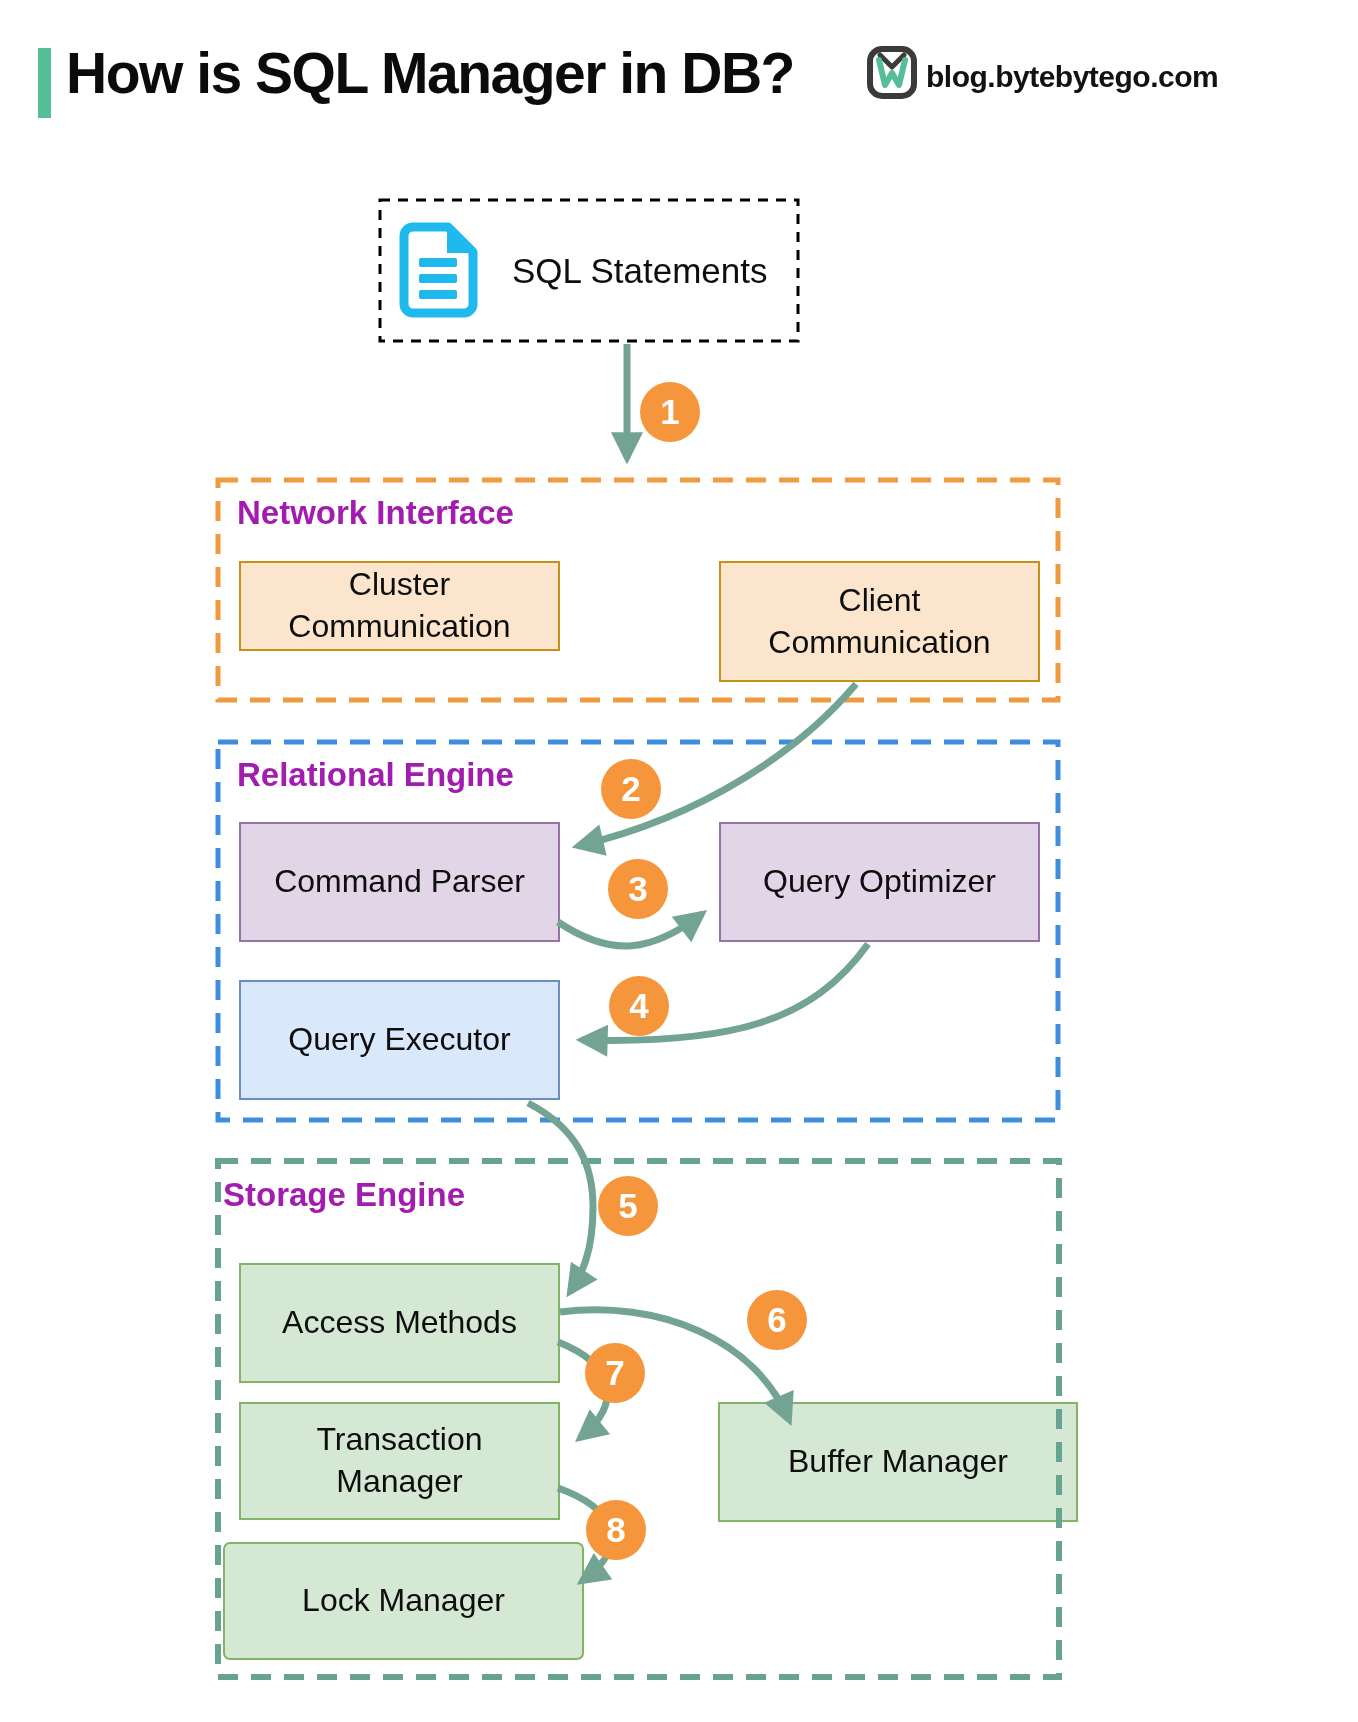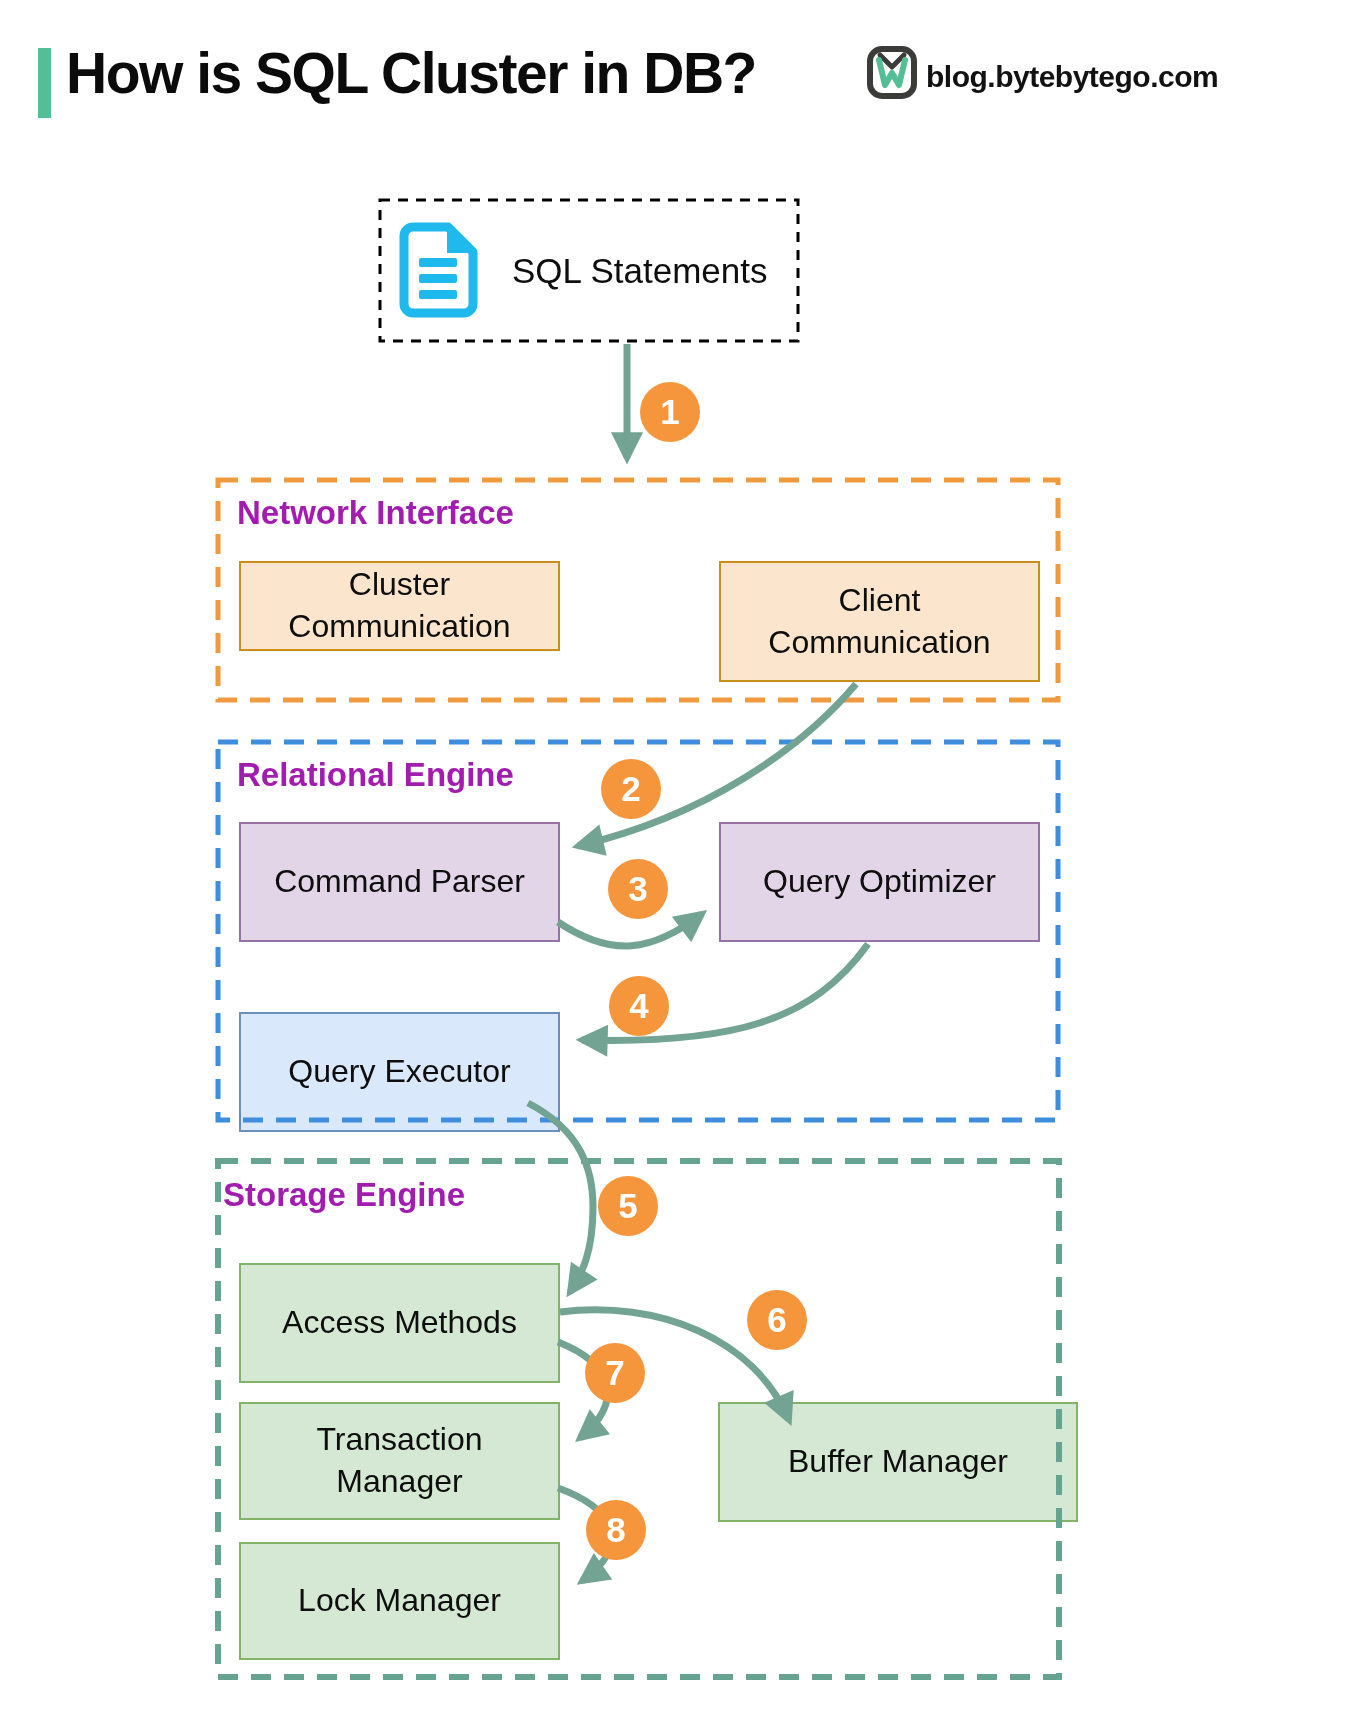--- a/index.html
+++ b/index.html
@@ -22,21 +22,21 @@
 
   
   .node {
     position:absolute; box-sizing:border-box; border:2px solid;
     display:flex; align-items:center; justify-content:center; text-align:center;
     font-size:32px; color:#0e0e0e; line-height:1.3;
   }
   .node span { white-space:pre-line; }
   .node.peach  { background:#FCE5CD; border-color:#C79018; }
   .node.purple { background:#E1D5E7; border-color:#9673A6; }
-  .node.blue   { background:#DAE8FC; border-color:#6C8EBF;margin-top:32px; }
+  .node.blue   { background:#DAE8FC; border-color:#6C8EBF; }
   .node.green  { background:#D5E8D4; border-color:#82B366; }
 
   
   .section-label {
     position:absolute; font-size:33px; font-weight:700; color:#a21caf;
     white-space:nowrap;
   }
 
   
   .doc-icon { position:absolute; left:398px; top:222px; width:80px; height:96px; }
@@ -54,21 +54,21 @@
 
   
   .overlay { position:absolute; left:0; top:0; z-index:5; pointer-events:none; }
 </style>
 </head>
 <body>
 
 <div class="canvas">
 
   <div class="accent-bar"></div>
-  <div class="page-title">How is SQL Cluster in DB?</div>
+  <div class="page-title">How is SQL Manager in DB?</div>
   <svg class="logo" viewBox="0 0 52 56">
     <rect x="4" y="5" width="44" height="47" rx="12" fill="#ffffff" stroke="#3B3B3A" stroke-width="6"></rect>
     <path d="M14 11 L26 23 L38 11" fill="none" stroke="#3B3B3A" stroke-width="5" stroke-linecap="round" stroke-linejoin="round"></path>
     <path d="M13 16 L19 41 L26 29 L33 41 L39 16" fill="none" stroke="#54BE96" stroke-width="6" stroke-linecap="round" stroke-linejoin="round"></path>
   </svg>
   <div class="site-text">blog.bytebytego.com</div>
 
   <svg class="doc-icon" viewBox="0 0 80 96">
     <path d="M15 5 H50 L75 30 V82 a9 9 0 0 1 -9 9 H15 a9 9 0 0 1 -9 -9 V14 a9 9 0 0 1 9 -9 Z" fill="#ffffff" stroke="#1FB9EE" stroke-width="9" stroke-linejoin="round"></path>
     <path d="M49 2 L78 31 L49 31 Z" fill="#1FB9EE"></path>
@@ -101,21 +101,21 @@
     <span>Query Executor</span>
   </div>
 
   <div class="node green" style="left:239px; top:1263px; width:321px; height:120px;">
     <span>Access Methods</span>
   </div>
   <div class="node green" style="left:239px; top:1402px; width:321px; height:118px;">
     <span>Transaction
 Manager</span>
   </div>
-  <div class="node green" style="left:239px; top:1542px; width:321px; height:118px;">
+  <div class="node green" style="left:223px; top:1542px; width:361px; height:118px;border-radius:7px;">
     <span>Lock Manager</span>
   </div>
   <div class="node green" style="left:718px; top:1402px; width:360px; height:120px;">
     <span>Buffer Manager</span>
   </div>
 
   <svg class="overlay" width="1358" height="1722" viewBox="0 0 1358 1722">
     <defs>
       <marker id="ah" viewBox="0 0 12 12" refX="9" refY="6" markerWidth="5.5" markerHeight="5.5" orient="auto-start-reverse">
         <path d="M1 1 L11 6 L1 11 Z" fill="#73A493"></path>

